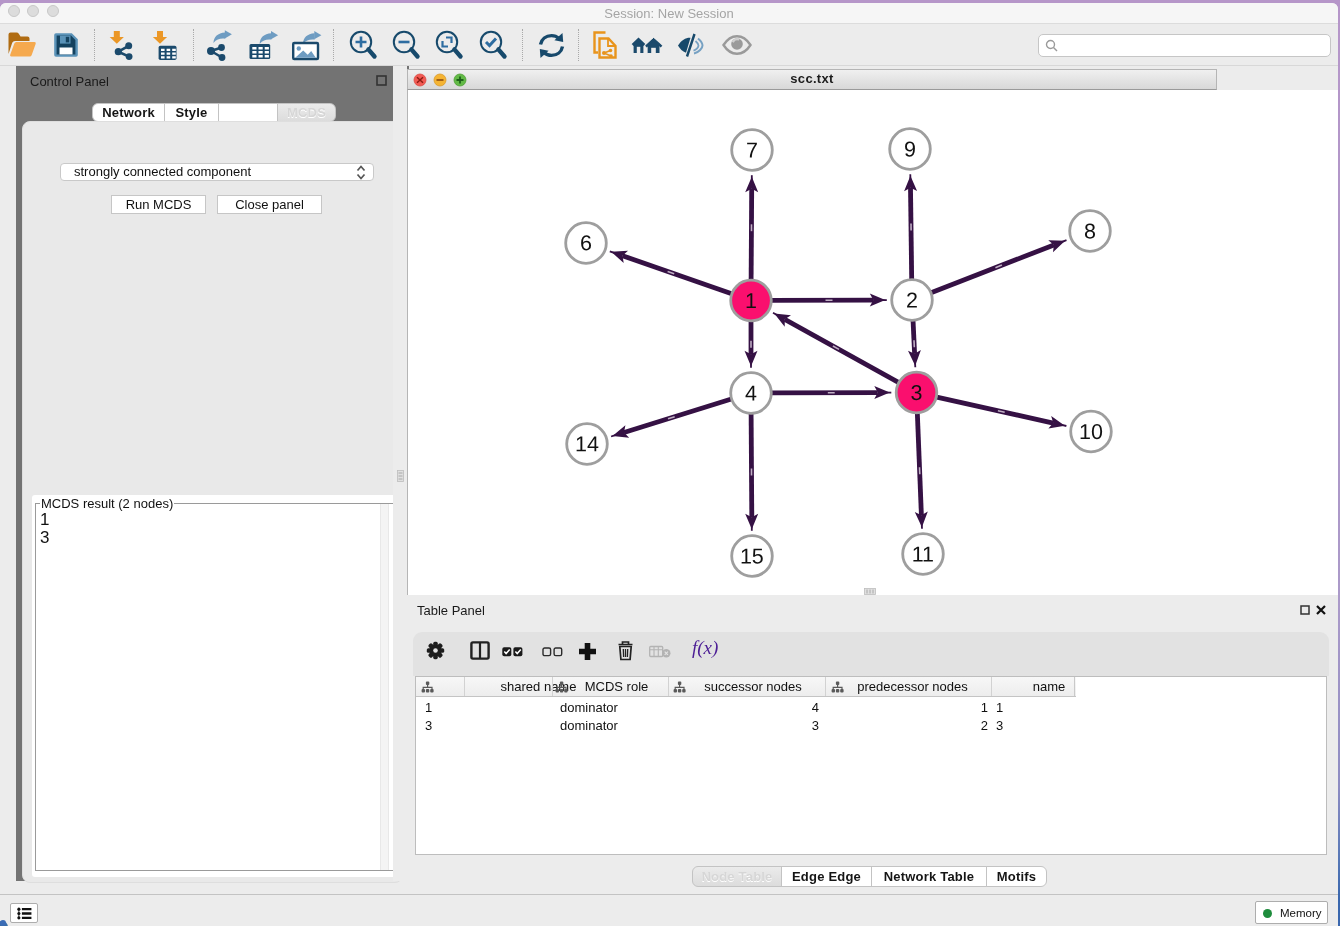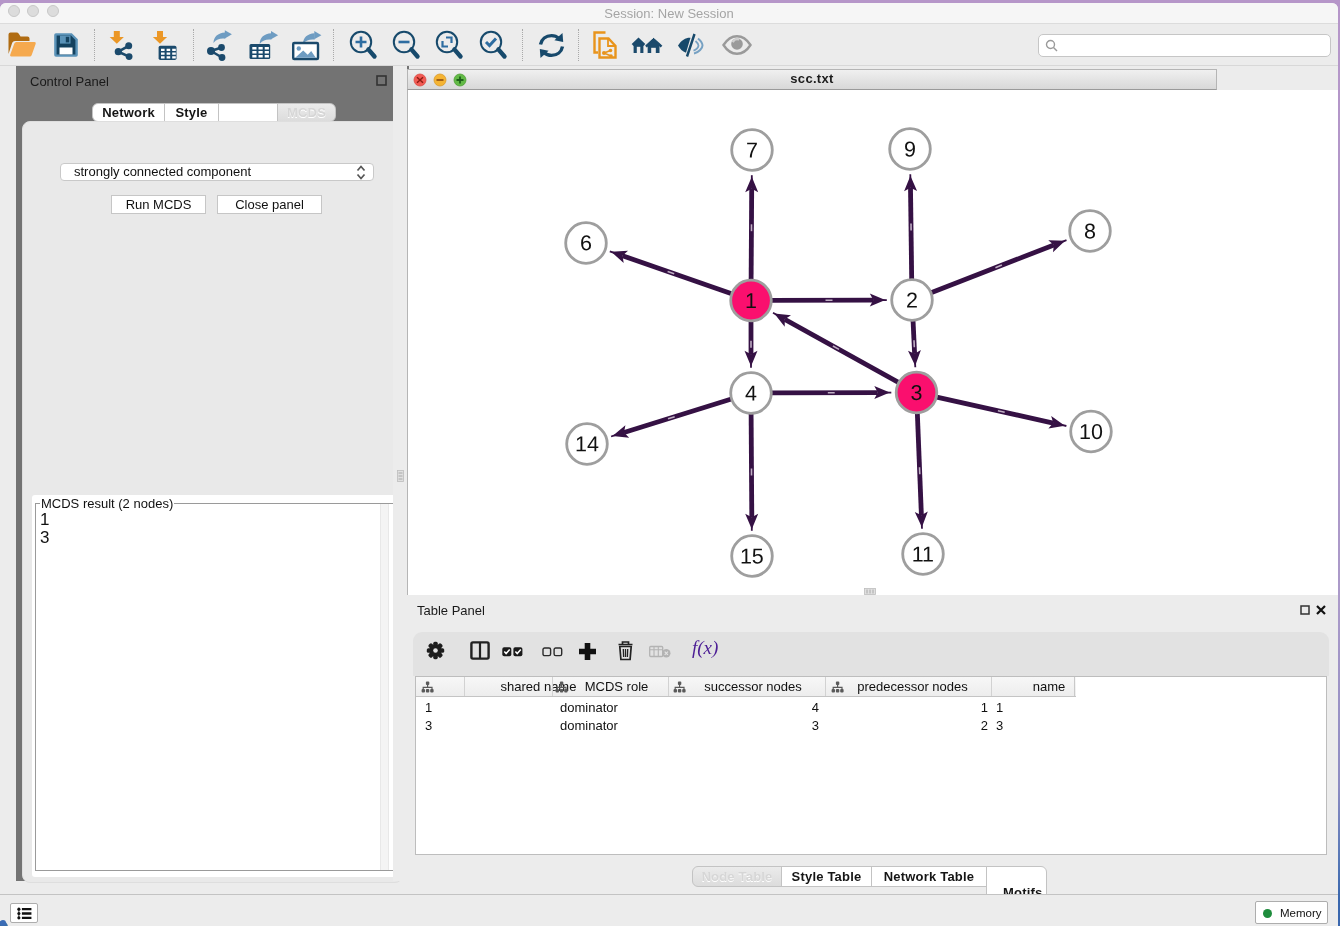--- a/index.html
+++ b/index.html
@@ -409,23 +409,23 @@
       <div style="position:absolute;left:580px;top:3px;">1</div>
       <div style="position:absolute;left:9px;top:21px;">3</div>
       <div style="position:absolute;left:144px;top:21px;">dominator</div>
       <div style="position:absolute;left:330px;top:21px;width:73px;text-align:right;">3</div>
       <div style="position:absolute;left:499px;top:21px;width:73px;text-align:right;">2</div>
       <div style="position:absolute;left:580px;top:21px;">3</div>
     </div>
 
     <div class="tabrow" style="left:286px;top:271px;">
       <div class="tab sel" style="border-radius:6px 0 0 6px;height:21px;line-height:20px;width:90px;text-align:center;padding:0;">Node Table</div>
-      <div class="tab" style="height:21px;line-height:20px;width:91px;text-align:center;padding:0;">Style Table</div>
+      <div class="tab" style="height:21px;line-height:20px;width:91px;text-align:center;padding:0;">Edge Edge</div>
       <div class="tab" style="height:21px;line-height:20px;width:116px;text-align:center;padding:0;">Network Table</div>
-      <div class="tab" style="border-radius:0 6px 6px 0;height:21px;line-height:20px;width:61px;text-align:center;padding:16px;">Motifs</div>
+      <div class="tab" style="border-radius:0 6px 6px 0;height:21px;line-height:20px;width:61px;text-align:center;padding:0;">Motifs</div>
     </div>
   </div>
   <div class="statusbar" id="statusbar">
     <div class="macbtn" style="position:absolute;left:10px;top:8px;width:28px;height:20px;border-radius:2px;border-color:#adadad;">
       <svg style="position:absolute;left:5px;top:3px;" width="17" height="13" viewBox="0 0 18 15">
         <path d="M2.5 2.5 v10" stroke="#111" stroke-width="1"></path>
         <circle cx="2.5" cy="2.5" r="1.8" fill="#111"></circle>
         <circle cx="2.5" cy="7.5" r="1.8" fill="#111"></circle>
         <circle cx="2.5" cy="12.5" r="1.8" fill="#111"></circle>
         <path d="M6 2.5 h11 M6 7.5 h11 M6 12.5 h11" stroke="#111" stroke-width="2.6"></path>

